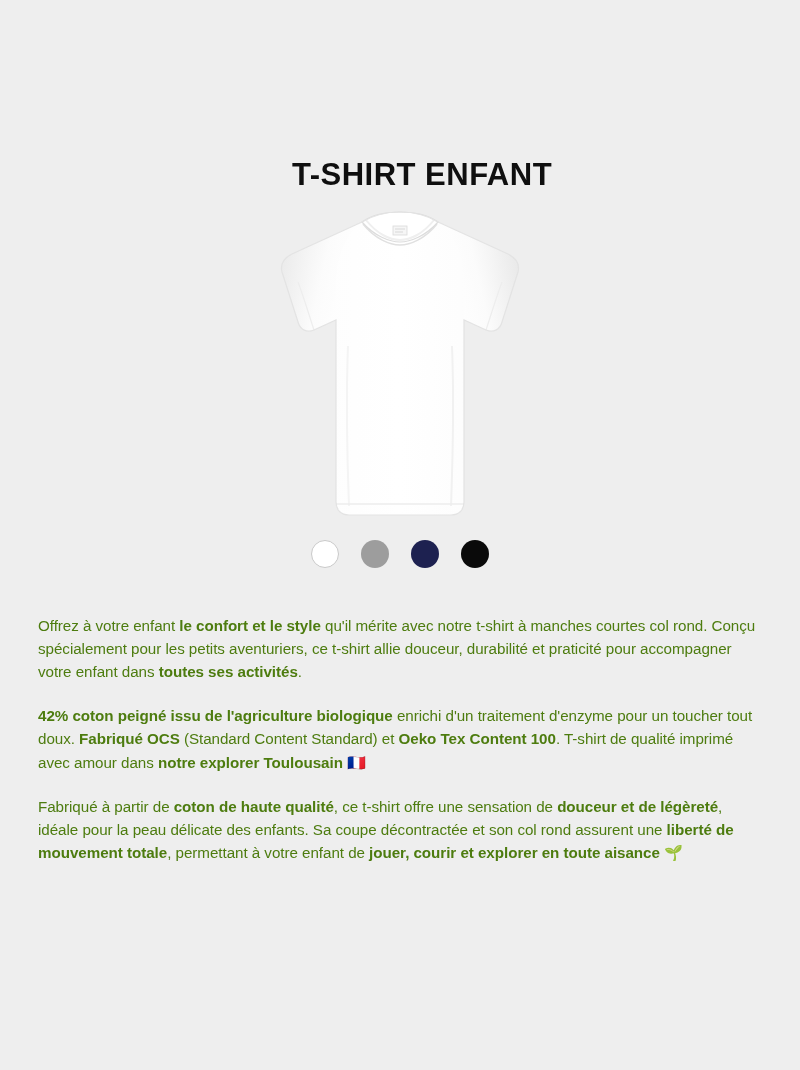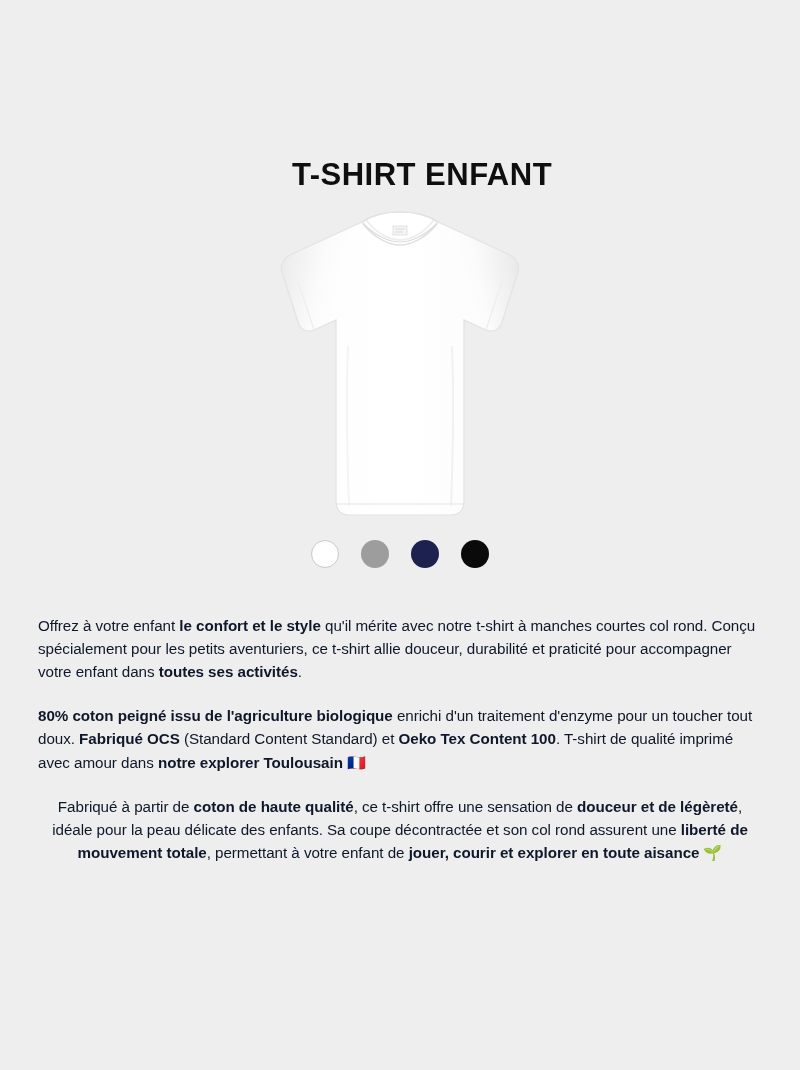--- a/index.html
+++ b/index.html
@@ -57,27 +57,26 @@
     border: 1px solid #c9c9c9;
   }
   .description {
     margin: 0;
     padding: 46px 38px 0 38px;
     box-sizing: border-box;
   }
   .para {
     font-size: 15.2px;
     line-height: 1.52;
-    color: #0f172a;
+    color: #4d7c0f;
     margin: 0 0 21px 0;
     letter-spacing: -0.05px;
   }
   .para:last-child {
     margin-bottom: 0;
-    text-align: center;
   }
   .para b {
     font-weight: bold;
   }
 </style>
 </head>
 <body style="background: rgb(238, 238, 238);">
 
 <div class="page">
 
@@ -169,17 +168,17 @@
 
   <div class="swatches">
       <span class="swatch light-border" style="background: rgb(255, 255, 255);"></span>
       <span class="swatch" style="background: rgb(157, 157, 157);"></span>
       <span class="swatch" style="background: rgb(29, 33, 80);"></span>
       <span class="swatch" style="background: rgb(10, 10, 10);"></span>
     </div>
 
   <div class="description">
     <p class="para"><span>Offrez à votre enfant </span><b>le confort et le style</b><span> qu'il mérite avec notre t-shirt à manches courtes col rond. Conçu spécialement pour les petits aventuriers, ce t-shirt allie douceur, durabilité et praticité pour accompagner votre enfant dans </span><b>toutes ses activités</b><span>.</span></p>
-    <p class="para"><b>80% coton peigné issu de l'agriculture biologique</b><span> enrichi d'un traitement d'enzyme pour un toucher tout doux. </span><b>Fabriqué OCS</b><span> (Standard Content Standard) et </span><b>Oeko Tex Content 100</b><span>. T-shirt de qualité imprimé avec amour dans </span><b>notre explorer Toulousain</b><span> 🇫🇷</span></p>
+    <p class="para"><b>42% coton peigné issu de l'agriculture biologique</b><span> enrichi d'un traitement d'enzyme pour un toucher tout doux. </span><b>Fabriqué OCS</b><span> (Standard Content Standard) et </span><b>Oeko Tex Content 100</b><span>. T-shirt de qualité imprimé avec amour dans </span><b>notre explorer Toulousain</b><span> 🇫🇷</span></p>
     <p class="para"><span>Fabriqué à partir de </span><b>coton de haute qualité</b><span>, ce t-shirt offre une sensation de </span><b>douceur et de légèreté</b><span>, idéale pour la peau délicate des enfants. Sa coupe décontractée et son col rond assurent une </span><b>liberté de mouvement totale</b><span>, permettant à votre enfant de </span><b>jouer, courir et explorer en toute aisance</b><span> 🌱</span></p>
   </div>
 
 </div>
 
 </body></html>

